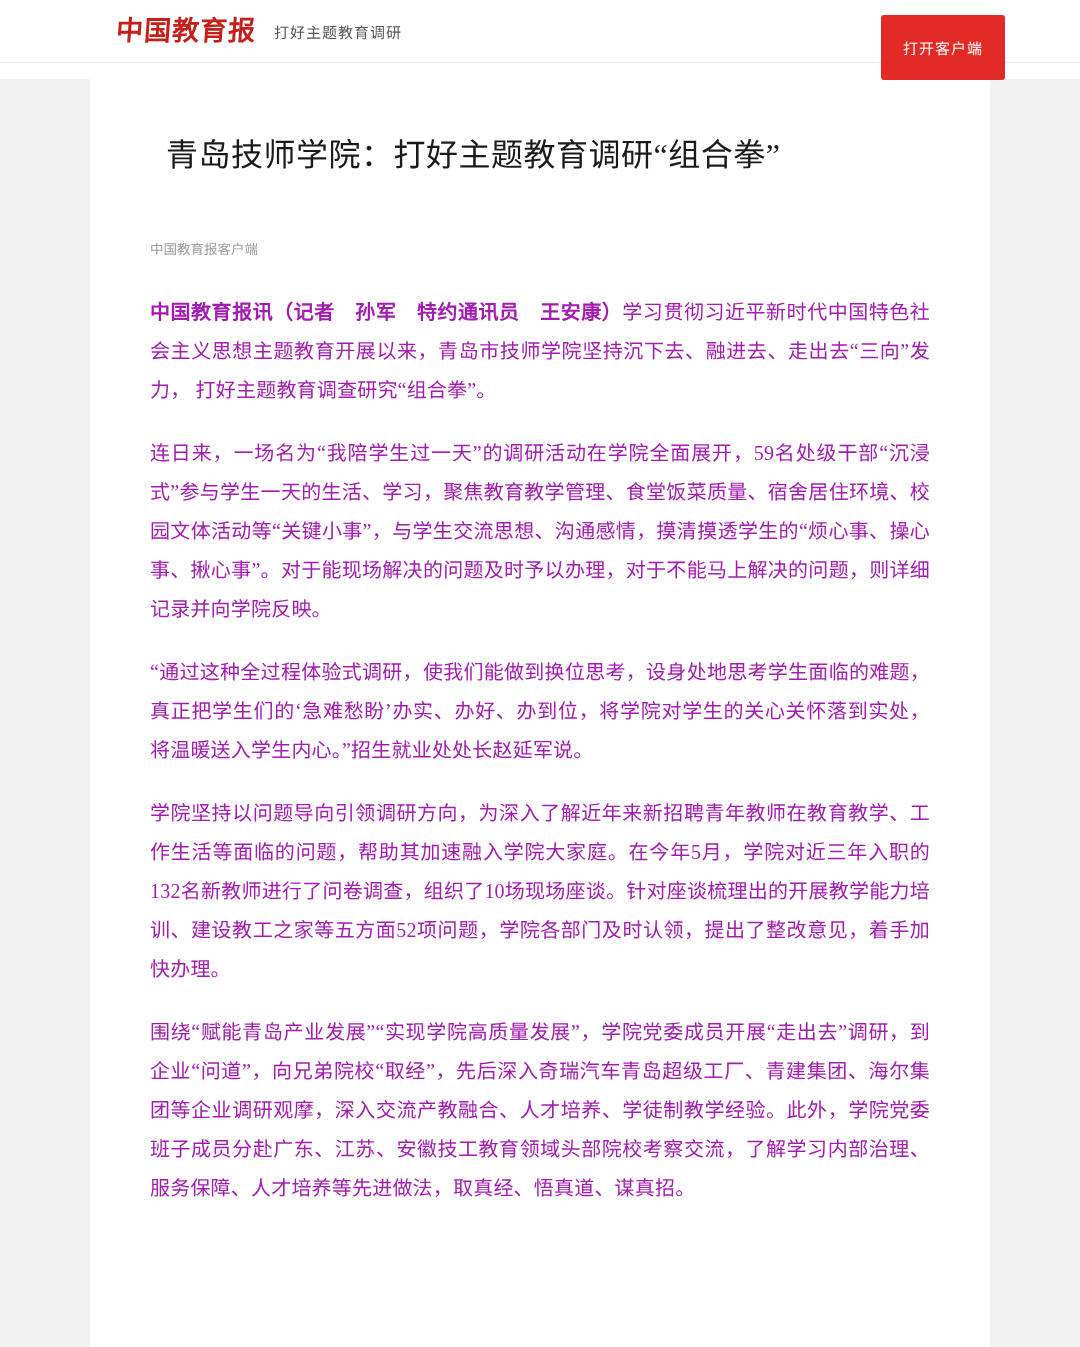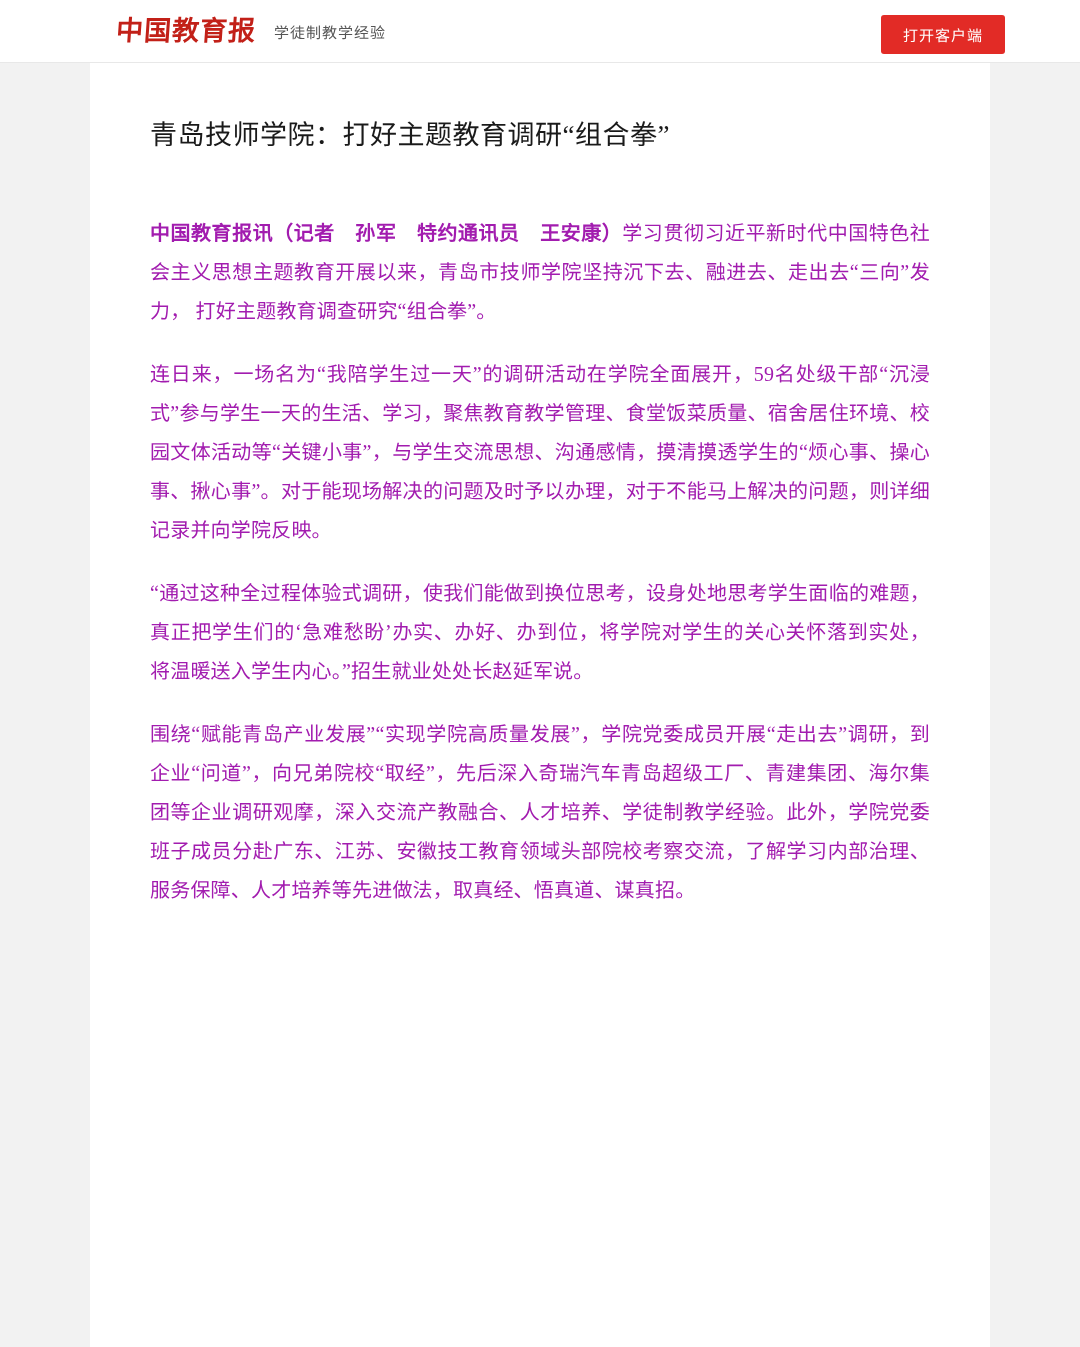--- a/index.html
+++ b/index.html
@@ -56,21 +56,21 @@
   .open-app-btn {
     position: absolute;
     right: -15px;
     top: 15px;
     background: #e22b26;
     color: #fff;
     border: none;
     border-radius: 3px;
     font-size: 15px;
     font-family: "Liberation Sans", sans-serif;
-    padding: 9px 22px;
+    padding: 22px 22px;
     cursor: pointer;
     letter-spacing: 1px;
   }
 
   
   .page-bg {
     background: #f2f2f2;
     padding-top: 0px;
   }
   .article-card {
@@ -79,25 +79,25 @@
     background: #fff;
     padding: 0 0 40px 0;
     min-height: 1285px;
     box-sizing: border-box;
   }
   .article-inner {
     padding: 0 60px;
   }
 
   .article-title {
-    font-size: 27px;
+    font-size: 32px;
     line-height: 1.5;
     color: #1a1a1a;
     font-weight: normal;
-    margin: 0;
+    margin: 16px;
     padding-top: 52px;
     letter-spacing: 0.5px;
     font-family: "Liberation Serif", "DejaVu Serif", serif;
   }
 
   .meta {
     margin-top: 58px;
     color: #9b9b9b;
     font-size: 13.5px;
     font-family: "Liberation Sans", sans-serif;
@@ -122,38 +122,40 @@
   }
 </style>
 </head>
 <body>
 
 <div class="site-header">
   <div class="header-inner">
     <div class="logo">
       <span class="logo-mark">中国教育报</span>
     </div>
-    <span class="logo-tagline">学徒制教学经验</span>
+    <span class="logo-tagline">打好主题教育调研</span>
     <button class="open-app-btn">打开客户端</button>
   </div>
 </div>
 
 <div class="page-bg">
   <div class="article-card">
     <div class="article-inner">
 
       <h1 class="article-title">青岛技师学院：打好主题教育调研“组合拳”</h1>
 
       <div class="meta">
+        <span class="source">中国教育报客户端</span>
       </div>
 
       <div class="article-body">
         <p class="lead"><span class="byline">中国教育报讯（记者　孙军　特约通讯员　王安康）</span><span>学习贯彻习近平新时代中国特色社会主义思想主题教育开展以来，青岛市技师学院坚持沉下去、融进去、走出去“三向”发力， 打好主题教育调查研究“组合拳”。</span></p>
         <p>连日来，一场名为“我陪学生过一天”的调研活动在学院全面展开，59名处级干部“沉浸式”参与学生一天的生活、学习，聚焦教育教学管理、食堂饭菜质量、宿舍居住环境、校园文体活动等“关键小事”，与学生交流思想、沟通感情，摸清摸透学生的“烦心事、操心事、揪心事”。对于能现场解决的问题及时予以办理，对于不能马上解决的问题，则详细记录并向学院反映。</p>
         <p>“通过这种全过程体验式调研，使我们能做到换位思考，设身处地思考学生面临的难题，真正把学生们的‘急难愁盼’办实、办好、办到位，将学院对学生的关心关怀落到实处，将温暖送入学生内心。”招生就业处处长赵延军说。</p>
+        <p>学院坚持以问题导向引领调研方向，为深入了解近年来新招聘青年教师在教育教学、工作生活等面临的问题，帮助其加速融入学院大家庭。在今年5月，学院对近三年入职的132名新教师进行了问卷调查，组织了10场现场座谈。针对座谈梳理出的开展教学能力培训、建设教工之家等五方面52项问题，学院各部门及时认领，提出了整改意见，着手加快办理。</p>
         <p>围绕“赋能青岛产业发展”“实现学院高质量发展”，学院党委成员开展“走出去”调研，到企业“问道”，向兄弟院校“取经”，先后深入奇瑞汽车青岛超级工厂、青建集团、海尔集团等企业调研观摩，深入交流产教融合、人才培养、学徒制教学经验。此外，学院党委班子成员分赴广东、江苏、安徽技工教育领域头部院校考察交流，了解学习内部治理、服务保障、人才培养等先进做法，取真经、悟真道、谋真招。</p>
 
       </div>
 
     </div>
   </div>
 
 </div>
 
 </body></html>

